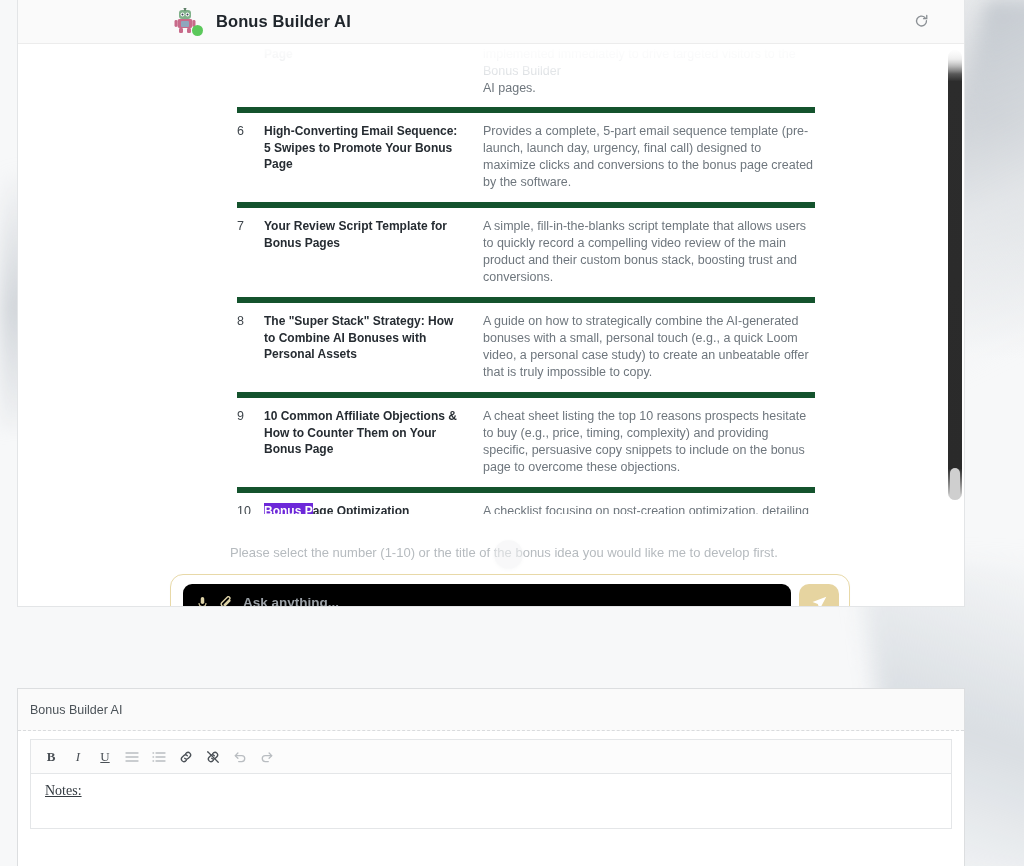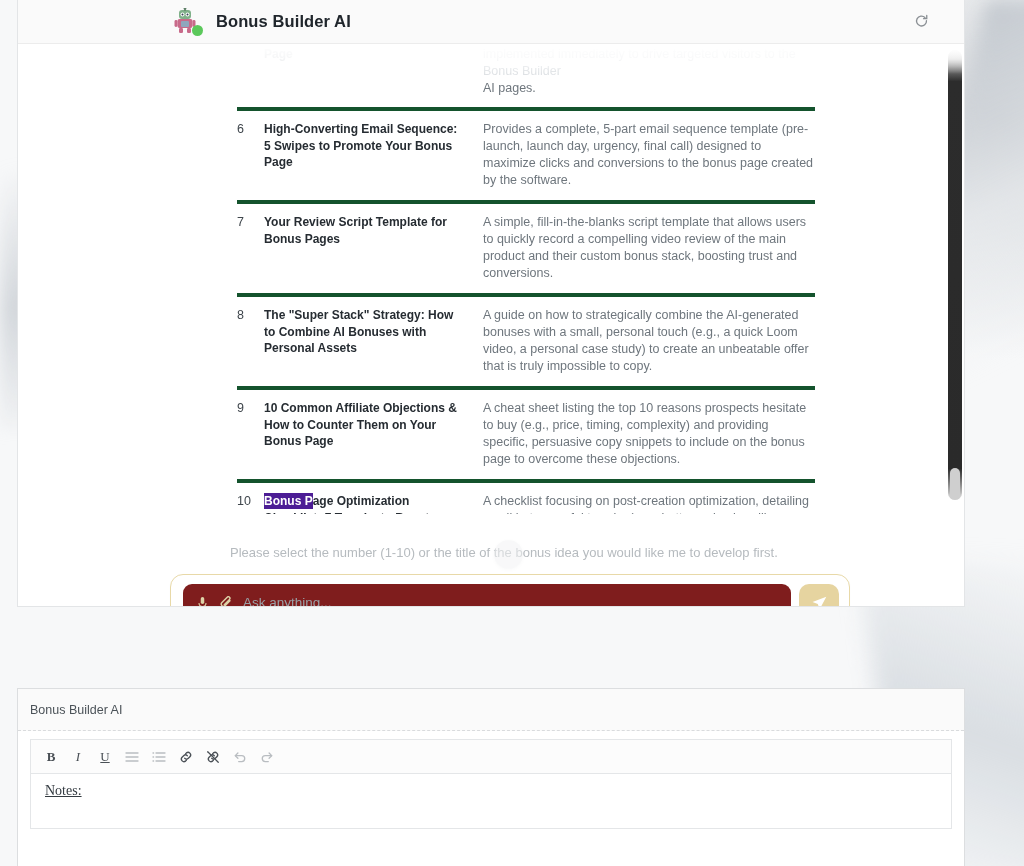--- a/index.html
+++ b/index.html
@@ -120,21 +120,21 @@
   }
 
   .bonus-table {
     width: 100%;
     border-collapse: collapse;
     table-layout: fixed;
   }
   .bonus-table td {
     vertical-align: top;
     padding: 10px 0 11px 0;
-    border-bottom: 4px solid #14532d;
+    border-bottom: 6px solid #14532d;
   }
   .col-num { width: 27px; }
   .col-title { width: 219px; padding-right: 22px !important; }
   .col-desc { width: 332px; }
 
   .cell-num {
     font-size: 12.5px;
     color: #3f464c;
     font-weight: 400;
     line-height: 17px;
@@ -145,21 +145,21 @@
     color: #262c32;
     line-height: 16.5px;
   }
   .cell-desc {
     font-size: 12.5px;
     color: #6e767d;
     line-height: 17px;
   }
 
   .sel {
-    background: #4c1d95;
+    background: #6d28d9;
     color: #ffffff;
     padding: 1px 0;
   }
 
   
   .row-clipped td {
     color: transparent;
     padding-top: 2px;
     padding-bottom: 10px;
   }
@@ -206,26 +206,27 @@
     background: #ffffff;
     display: flex;
     align-items: center;
     padding: 0 10px 0 12px;
     gap: 8px;
     box-shadow: 0 1px 3px rgba(0,0,0,.02);
   }
   .composer-field {
     flex: 1 1 auto;
     height: 38px;
-    background: #7f1d1d;
+    background: #000000;
     border-radius: 9px;
     display: flex;
     align-items: center;
     padding: 0 12px;
     gap: 9px;
+    font-weight: bold;
   }
   .mic-icon, .clip-icon {
     width: 15px; height: 16px;
     display: flex; align-items: center; justify-content: center;
     color: #ded3a8;
     flex: 0 0 auto;
   }
   .composer-placeholder {
     font-size: 13.5px;
     color: #9aa0a6;

